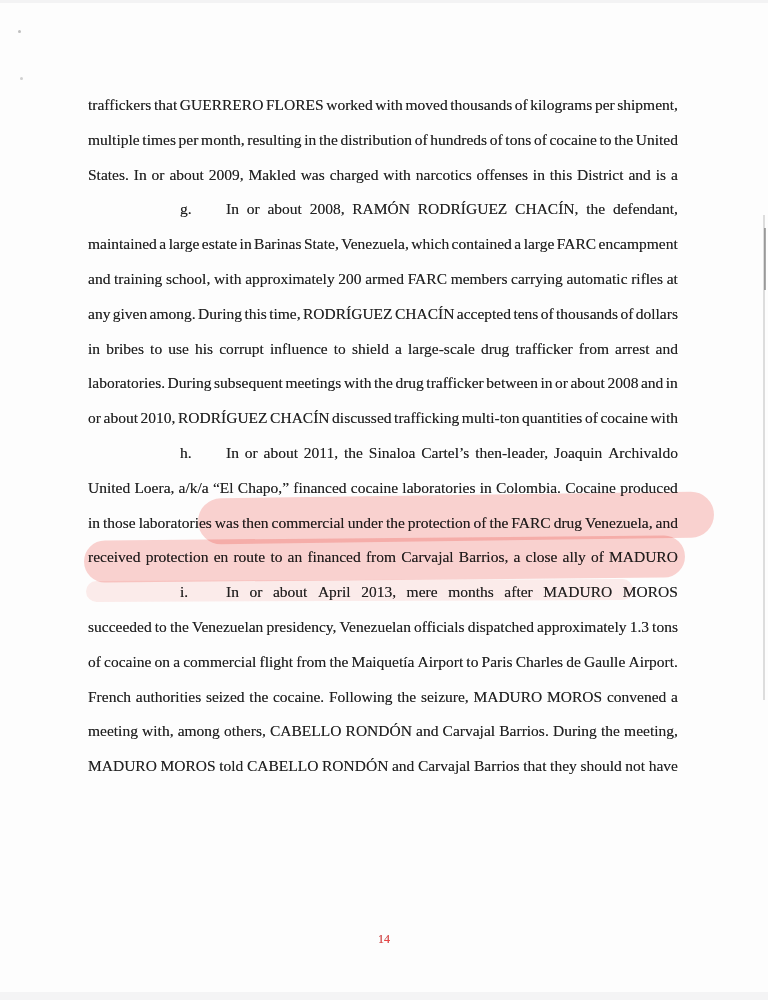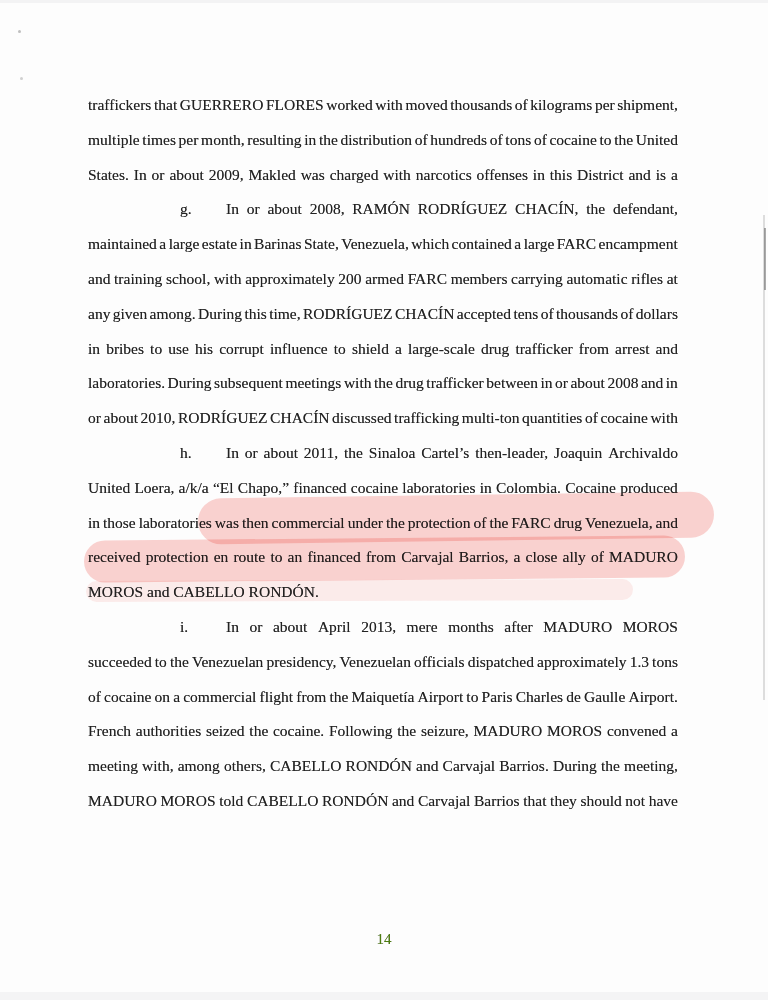--- a/index.html
+++ b/index.html
@@ -45,21 +45,21 @@
   .highlight-layer {
     position:absolute; left:0; top:0; width:768px; height:1000px;
     pointer-events:none;
   }
   .stroke {
     position:absolute;
     mix-blend-mode:multiply;
   }
   .page-number {
     position:absolute; top:928px; left:0; width:768px;
-    text-align:center; font-size:15px; line-height:22px; color:#4d7c0f;
+    text-align:center; font-size:12px; line-height:22px; color:#ef4444;
     text-shadow:0 0 .5px rgba(30,30,30,.5);
   }
 </style>
 </head>
 <body>
 
 <div class="page">
   <div class="edge-top"></div>
   <div class="dot d1"></div>
   <div class="dot d2"></div>
@@ -309,21 +309,20 @@
           <span class="w">from</span>
           <span class="w">Carvajal</span>
           <span class="w">Barrios,</span>
           <span class="w">a</span>
           <span class="w">close</span>
           <span class="w">ally</span>
           <span class="w">of</span>
           <span class="w">MADURO</span>
         </span>
       </div>
-      <div class="line"><span class="words plain">MOROS and CABELLO RONDÓN.</span></div>
       <div class="line indented">
         <span class="plabel">i.</span>
         <span class="words just">
           <span class="w">In</span>
           <span class="w">or</span>
           <span class="w">about</span>
           <span class="w">April</span>
           <span class="w">2013,</span>
           <span class="w">mere</span>
           <span class="w">months</span>

